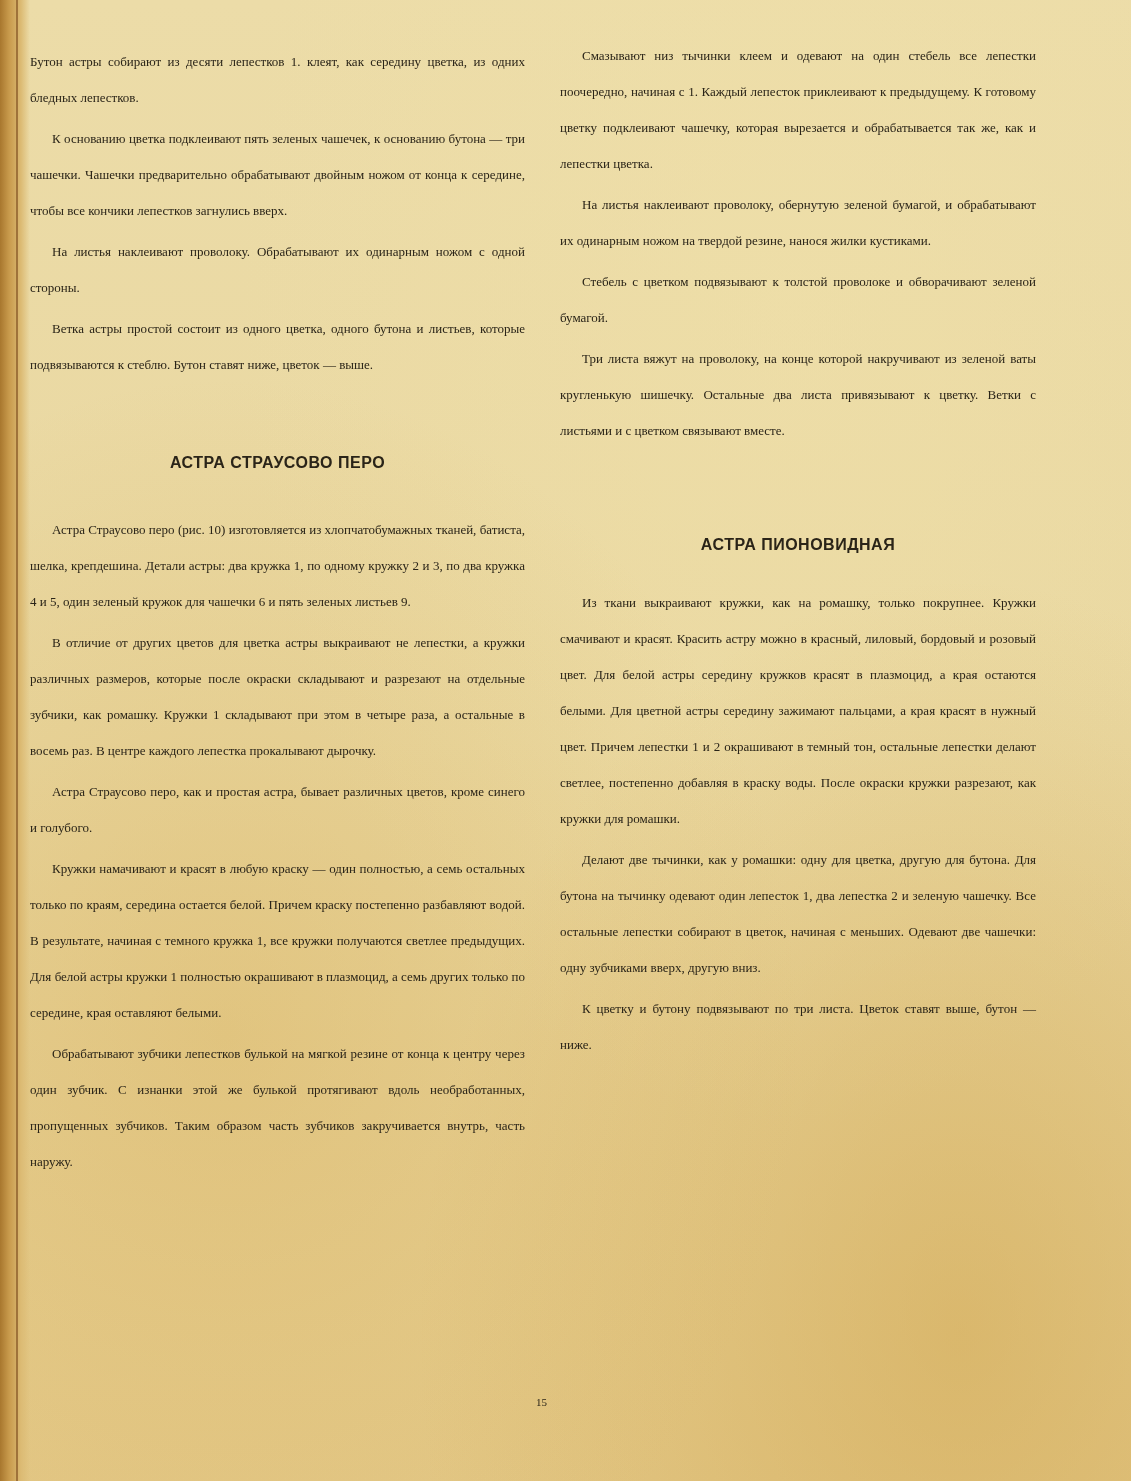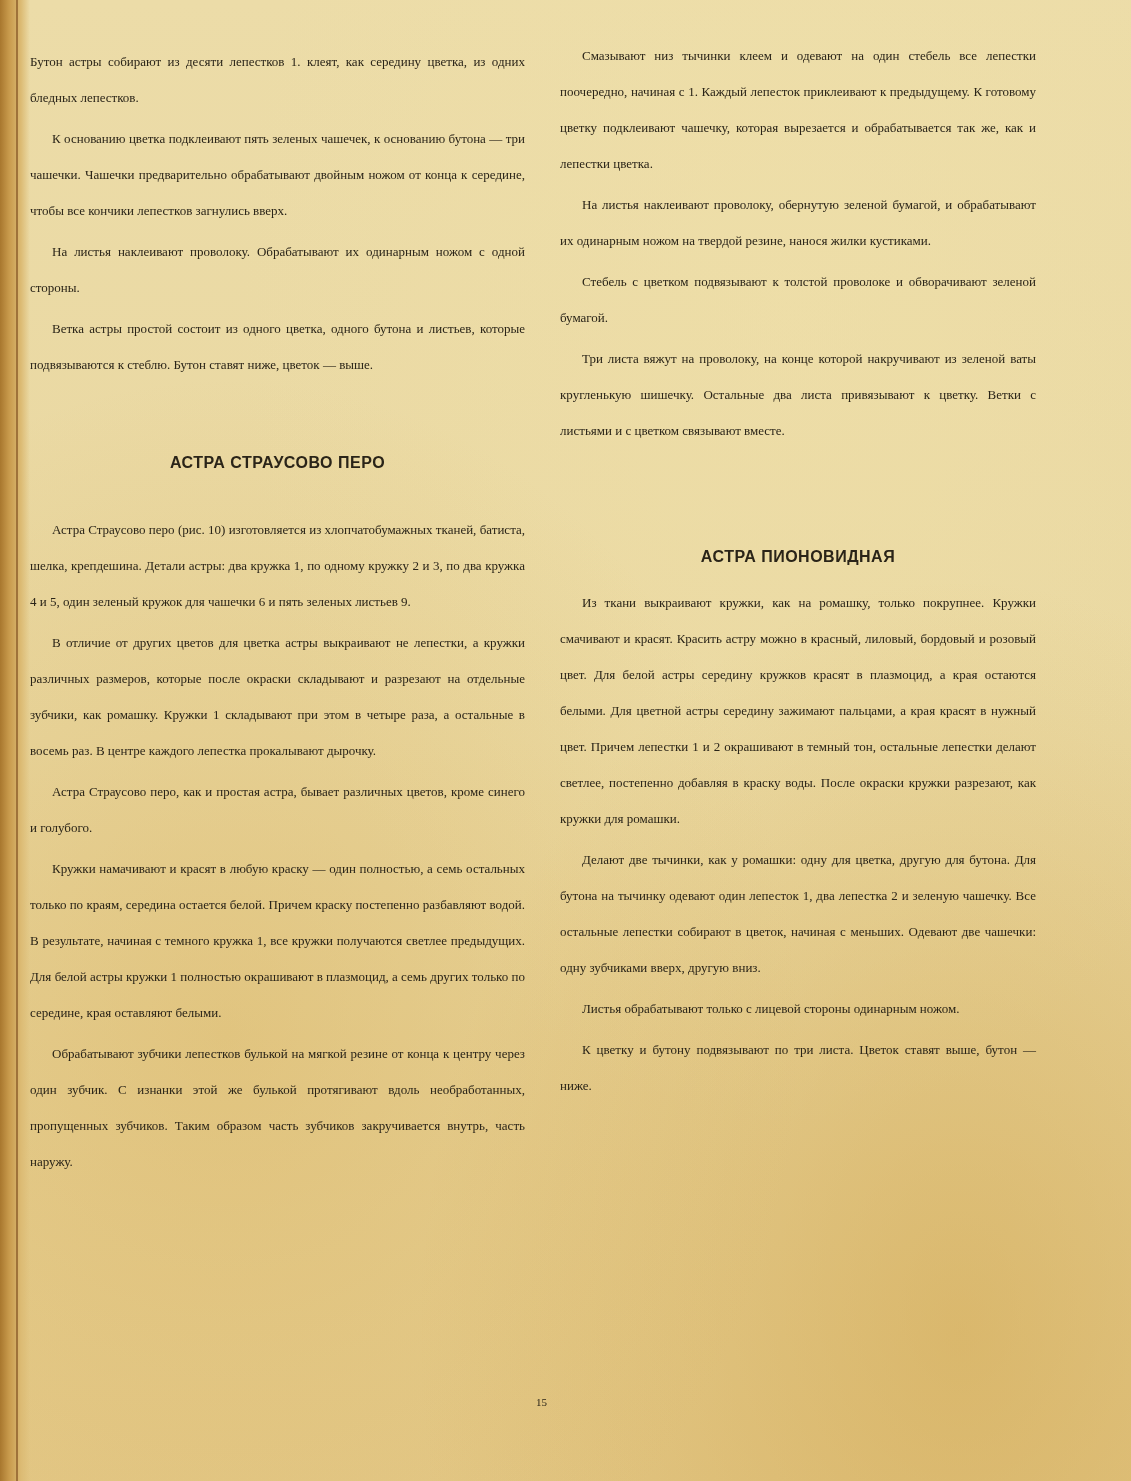--- a/index.html
+++ b/index.html
@@ -32,21 +32,21 @@
   }
   .col-left { left: 30px; width: 495px; }
   .col-right { left: 560px; width: 476px; top: 38px; }
   .col p { margin: 0 0 5px 0; text-indent: 22px; }
   .col p.cont { text-indent: 0; }
   .heading {
     text-align: center; font-weight: bold; font-family: "Liberation Sans", "DejaVu Sans", sans-serif;
     font-size: 16px; letter-spacing: 0.5px; margin: 0;
   }
   .h-left { position: absolute; left: 30px; width: 495px; top: 426px; margin-top: 28px; }
-  .h-right { position: absolute; left: 560px; width: 476px; top: 536px; margin-top: 12px; }
+  .h-right { position: absolute; left: 560px; width: 476px; top: 536px; }
   .col-left.lower { top: 512px; }
   .col-right.lower { top: 585px; }
   .page-number {
     position: absolute; left: 536px; top: 1396px; font-size: 11px;
   }
 </style>
 </head>
 <body>
 
 <div class="page">
@@ -75,18 +75,17 @@
     <p>На листья наклеивают проволоку, обернутую зеленой бумагой, и обрабатывают их одинарным ножом на твердой резине, нанося жилки кустиками.</p>
     <p>Стебель с цветком подвязывают к толстой проволоке и обворачивают зеленой бумагой.</p>
     <p>Три листа вяжут на проволоку, на конце которой накручивают из зеленой ваты кругленькую шишечку. Остальные два листа привязывают к цветку. Ветки с листьями и с цветком связывают вместе.</p>
   </div>
 
   <h2 class="heading h-right">АСТРА ПИОНОВИДНАЯ</h2>
 
   <div class="col col-right lower">
     <p>Из ткани выкраивают кружки, как на ромашку, только покрупнее. Кружки смачивают и красят. Красить астру можно в красный, лиловый, бордовый и розовый цвет. Для белой астры середину кружков красят в плазмоцид, а края остаются белыми. Для цветной астры середину зажимают пальцами, а края красят в нужный цвет. Причем лепестки 1 и 2 окрашивают в темный тон, остальные лепестки делают светлее, постепенно добавляя в краску воды. После окраски кружки разрезают, как кружки для ромашки.</p>
     <p>Делают две тычинки, как у ромашки: одну для цветка, другую для бутона. Для бутона на тычинку одевают один лепесток 1, два лепестка 2 и зеленую чашечку. Все остальные лепестки собирают в цветок, начиная с меньших. Одевают две чашечки: одну зубчиками вверх, другую вниз.</p>
-    <p>Листья обрабатывают только с лицевой стороны одинарным ножом.</p>
     <p>К цветку и бутону подвязывают по три листа. Цветок ставят выше, бутон — ниже.</p>
   </div>
 
   <div class="page-number">15</div>
 </div>
 
 </body></html>

